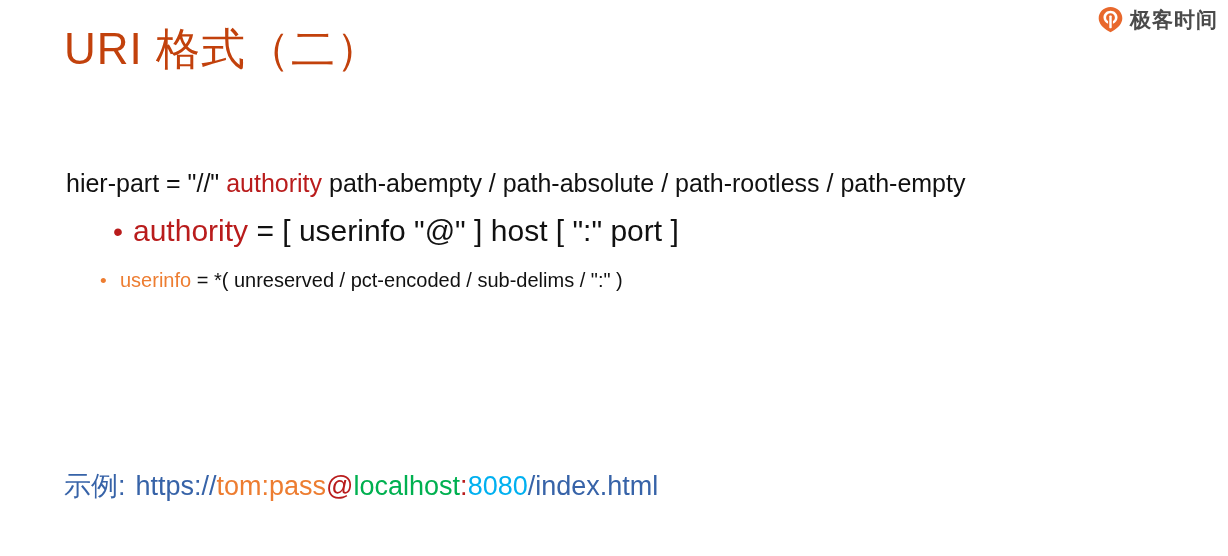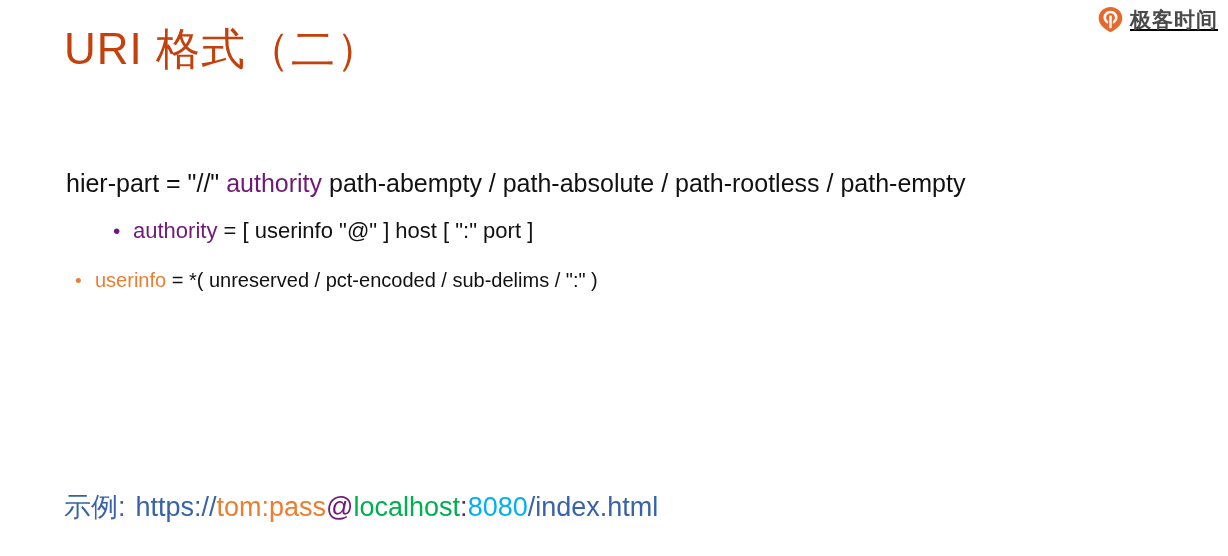--- a/index.html
+++ b/index.html
@@ -16,21 +16,20 @@
   }
 
   
   .brand {
     position: absolute;
     top: 6px;
     right: 10px;
     display: flex;
     align-items: center;
     gap: 6px;
-    text-decoration: underline;
   }
   .brand-mark {
     width: 27px;
     height: 27px;
     flex: 0 0 27px;
     display: block;
   }
   .brand-text {
     font-size: 21px;
     font-weight: bold;
@@ -64,50 +63,50 @@
     color: #111111;
   }
   .line-l0 {
     padding-left: 66px;
     font-size: 25px;
     line-height: 34px;
     margin-bottom: 16px;
   }
   .line-l1 {
     padding-left: 113px;
-    font-size: 22px;
+    font-size: 30px;
     line-height: 30px;
     margin-bottom: 20px;
   }
   .line-l2 {
-    padding-left: 75px;
+    padding-left: 100px;
     font-size: 20px;
     line-height: 28px;
     margin-bottom: 22px;
   }
   .bullet {
     display: inline-block;
     width: 20px;
     font-size: 0.95em;
   }
 
   
   .example {
     position: absolute;
     left: 64px;
-    top: 489px;
+    top: 468px;
     font-size: 27px;
     line-height: 36px;
     white-space: nowrap;
     color: #3763a8;
   }
   .example-label { color: #3763a8; margin-right: 10px; }
 
   
-  .c-red    { color: #701a75; }
+  .c-red    { color: #b91c1c; }
   .c-orange { color: #ed7d31; }
   .c-green  { color: #00b050; }
   .c-cyan   { color: #00b0f0; }
   .c-blue   { color: #3763a8; }
   .c-navy   { color: #3763a8; }
   .c-black  { color: #111111; }
 </style>
 </head>
 <body>
 

